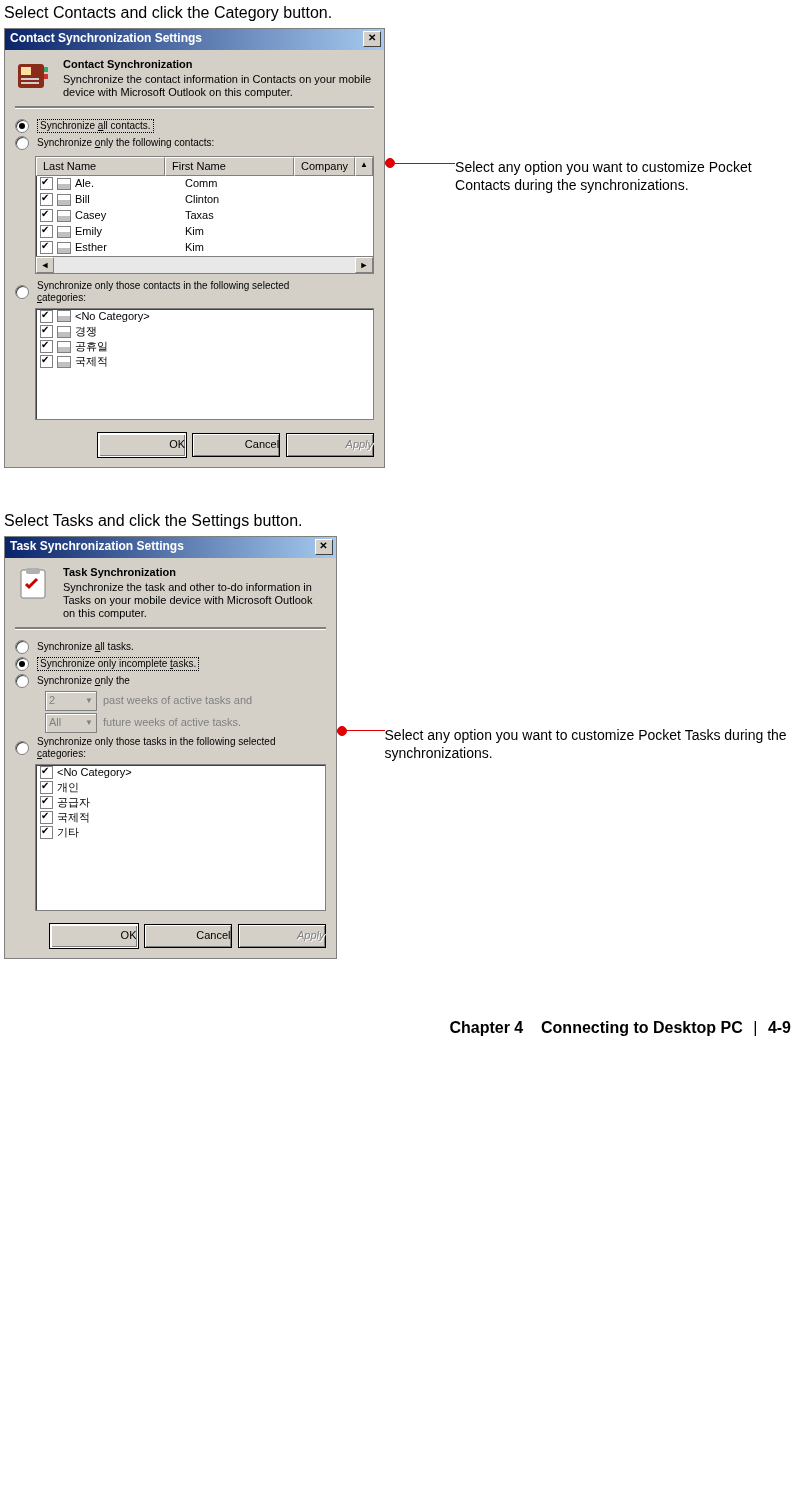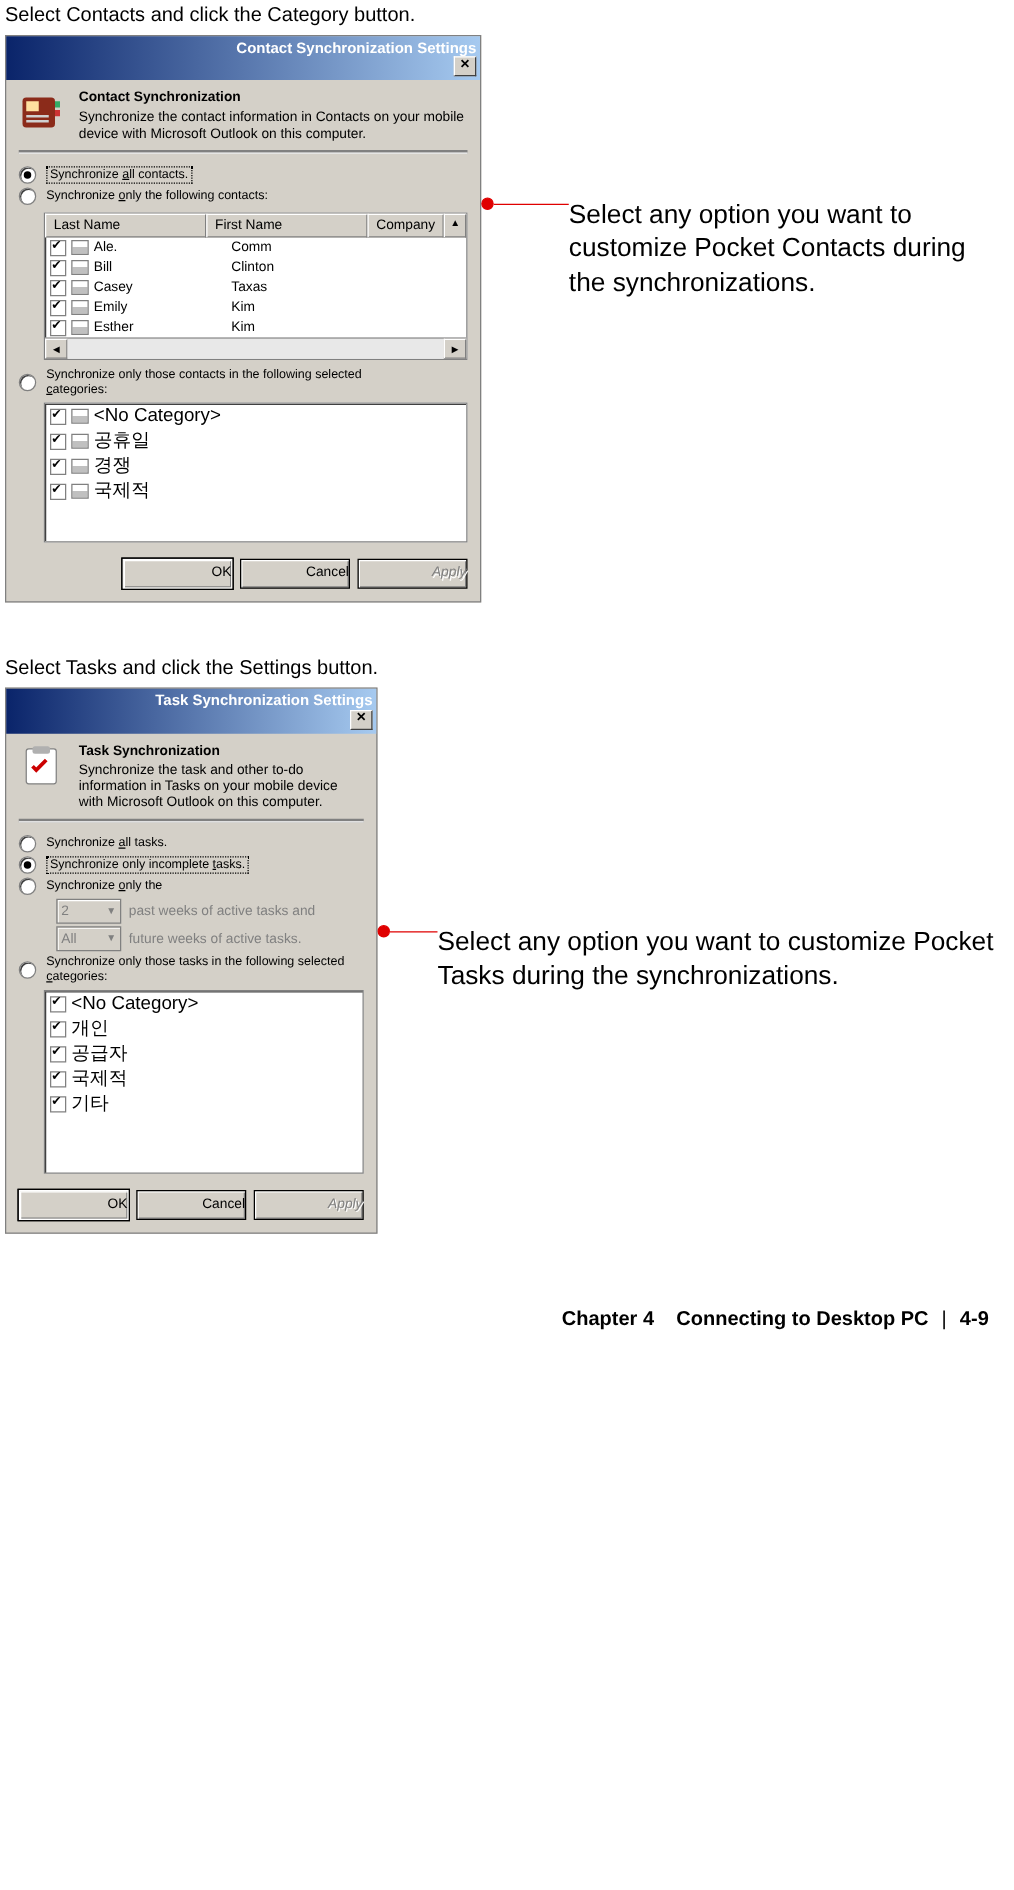--- a/index.html
+++ b/index.html
@@ -31,27 +31,26 @@
     background: #d4d0c8;
     font-family: Tahoma, sans-serif;
     font-size: 11px;
     line-height: 1.2;
     user-select: none;
   }
   .dlg-contacts { width: 400px; }
   .dlg-tasks    { width: 400px; }
   .titlebar {
     display: flex;
-    align-items: flex-end;
+    align-items: flex-start;
     background: linear-gradient(to right, #0a246a, #a6caf0);
     color: #fff;
     font-weight: bold;
     padding: 2px 3px 3px 5px;
     font-size: 12px;
-    flex-direction: column;
   }
   .titlebar .title { flex: 1; }
   .titlebar .xbtn {
     width: 16px;
     height: 14px;
     background: #d4d0c8;
     color: #000;
     font-weight: bold;
     text-align: center;
     line-height: 12px;
@@ -195,21 +194,21 @@
   .hscroll .track { flex: 1; background: #e8e8e8; }
   .cat-wrap {
     margin: 4px 0 8px 20px;
     background: #fff;
     border: 1px solid #808080;
     box-shadow: inset 1px 1px 0 #404040;
     height: 110px;
     overflow: hidden;
   }
   .cat-wrap.lg { height: 145px; }
-  .cat-row { display: flex; align-items: center; padding: 1px 4px; font-size: 15px; }
+  .cat-row { display: flex; align-items: center; padding: 1px 4px; font-size: 11px; }
   .btnbar {
     display: flex;
     justify-content: flex-end;
     gap: 6px;
     padding-top: 5px;
   }
   .btn {
     width: 86px;
     height: 22px;
     background: #d4d0c8;
@@ -234,21 +233,21 @@
     width: 8px; height: 8px; border-radius: 50%;
     background: #e00000;
     border: 1px solid #e00000;
   }
   .hline-red {
     height: 1px;
     background: #e00000;
     width: 60px;
   }
   .ann-text {
-    font-size: 21px;
+    font-size: 14px;
     line-height: 1.3;
     color: #000;
   }
   .sp-below { height: 40px; }
   
   .combo {
     display: inline-flex;
     align-items: center;
     background: #d4d0c8;
     border: 1px solid #808080;
@@ -385,26 +384,26 @@
 
         <div class="cat-wrap">
           <div class="cat-row">
               <span class="chk on"></span>
               <span class="card-icon"></span>
               <span>&lt;No Category&gt;</span>
             </div>
           <div class="cat-row">
               <span class="chk on"></span>
               <span class="card-icon"></span>
+              <span>경쟁</span>
+            </div>
+          <div class="cat-row">
+              <span class="chk on"></span>
+              <span class="card-icon"></span>
               <span>공휴일</span>
-            </div>
-          <div class="cat-row">
-              <span class="chk on"></span>
-              <span class="card-icon"></span>
-              <span>경쟁</span>
             </div>
           <div class="cat-row">
               <span class="chk on"></span>
               <span class="card-icon"></span>
               <span>국제적</span>
             </div>
         </div>
 
         <div class="btnbar">
           <div class="btn default">OK</div>

